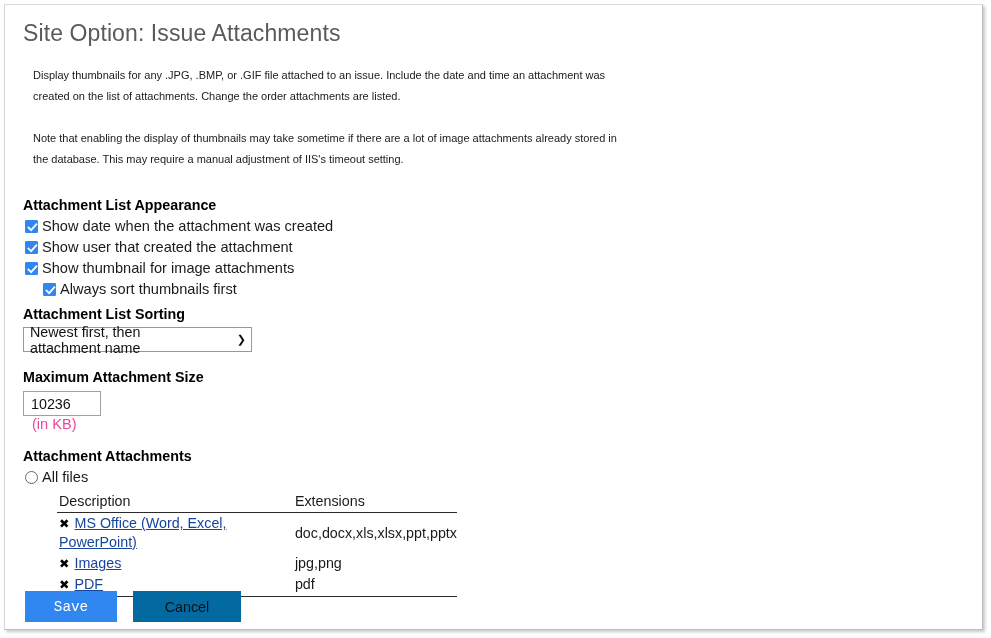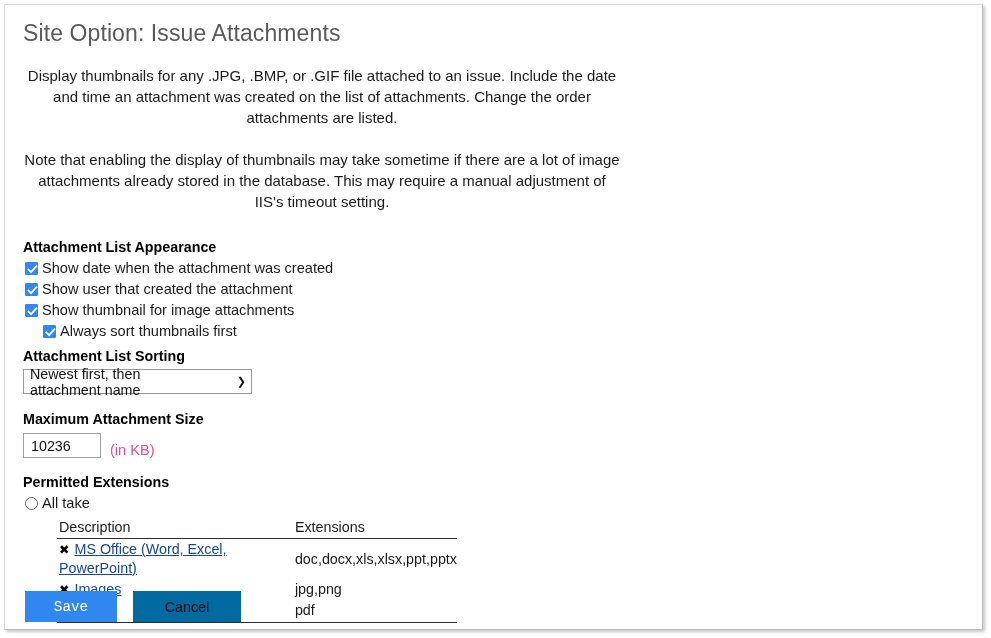--- a/index.html
+++ b/index.html
@@ -44,26 +44,25 @@
     font-weight: 300;
     color: #5a5a5a;
     letter-spacing: 0.1px;
     line-height: 32px;
     margin: 0 0 16px 2px;
     white-space: nowrap;
   }
 
   
   .intro-para {
-    font-size: 15px;
+    font-size: 11px;
     color: #1a1a1a;
     line-height: 21px;
-    margin: 0 0 0 1px;
+    margin: 0 0 0 12px;
     max-width: 600px;
-    text-align: center;
   }
   #intro-para-2 { margin-top: 21px; }
 
   
   .section-heading {
     font-size: 14.3px;
     font-weight: bold;
     color: #000000;
     margin: 0 0 0 2px;
     line-height: 18px;
@@ -119,22 +118,23 @@
   #sort-select-chevron {
     font-size: 11px;
     color: #111111;
     line-height: 1;
     margin-left: 4px;
   }
 
   
   #maxsize-row {
     display: flex;
-    align-items: flex-end;
+    align-items: flex-start;
     margin: 5px 0 0 2px;
+    flex-direction: column;
   }
   #maxsize-input {
     width: 78px;
     height: 25px;
     border: 1px solid #a0a0a0;
     background: #ffffff;
     box-sizing: border-box;
     font-size: 14.3px;
     font-family: "Liberation Sans", sans-serif;
     color: #111111;
@@ -314,25 +314,25 @@
       <span id="sort-select-chevron">❯</span>
     </div>
 
     <div class="section-heading" id="heading-maxsize">Maximum Attachment Size</div>
 
     <div id="maxsize-row">
       <input id="maxsize-input" type="text" value="10236" style="">
       <span id="maxsize-unit">(in KB)</span>
     </div>
 
-    <div class="section-heading" id="heading-permitted">Permitted Extensions</div>
+    <div class="section-heading" id="heading-permitted">Attachment Attachments</div>
 
     <div class="radio-row">
       <span class="rb off"></span>
-      <span class="radio-label">All take</span>
+      <span class="radio-label">All files</span>
     </div>
 
 
     <table id="ext-table">
       <thead>
         <tr>
           <th class="col-desc">Description</th>
           <th class="col-ext">Extensions</th>
         </tr>
       </thead>

